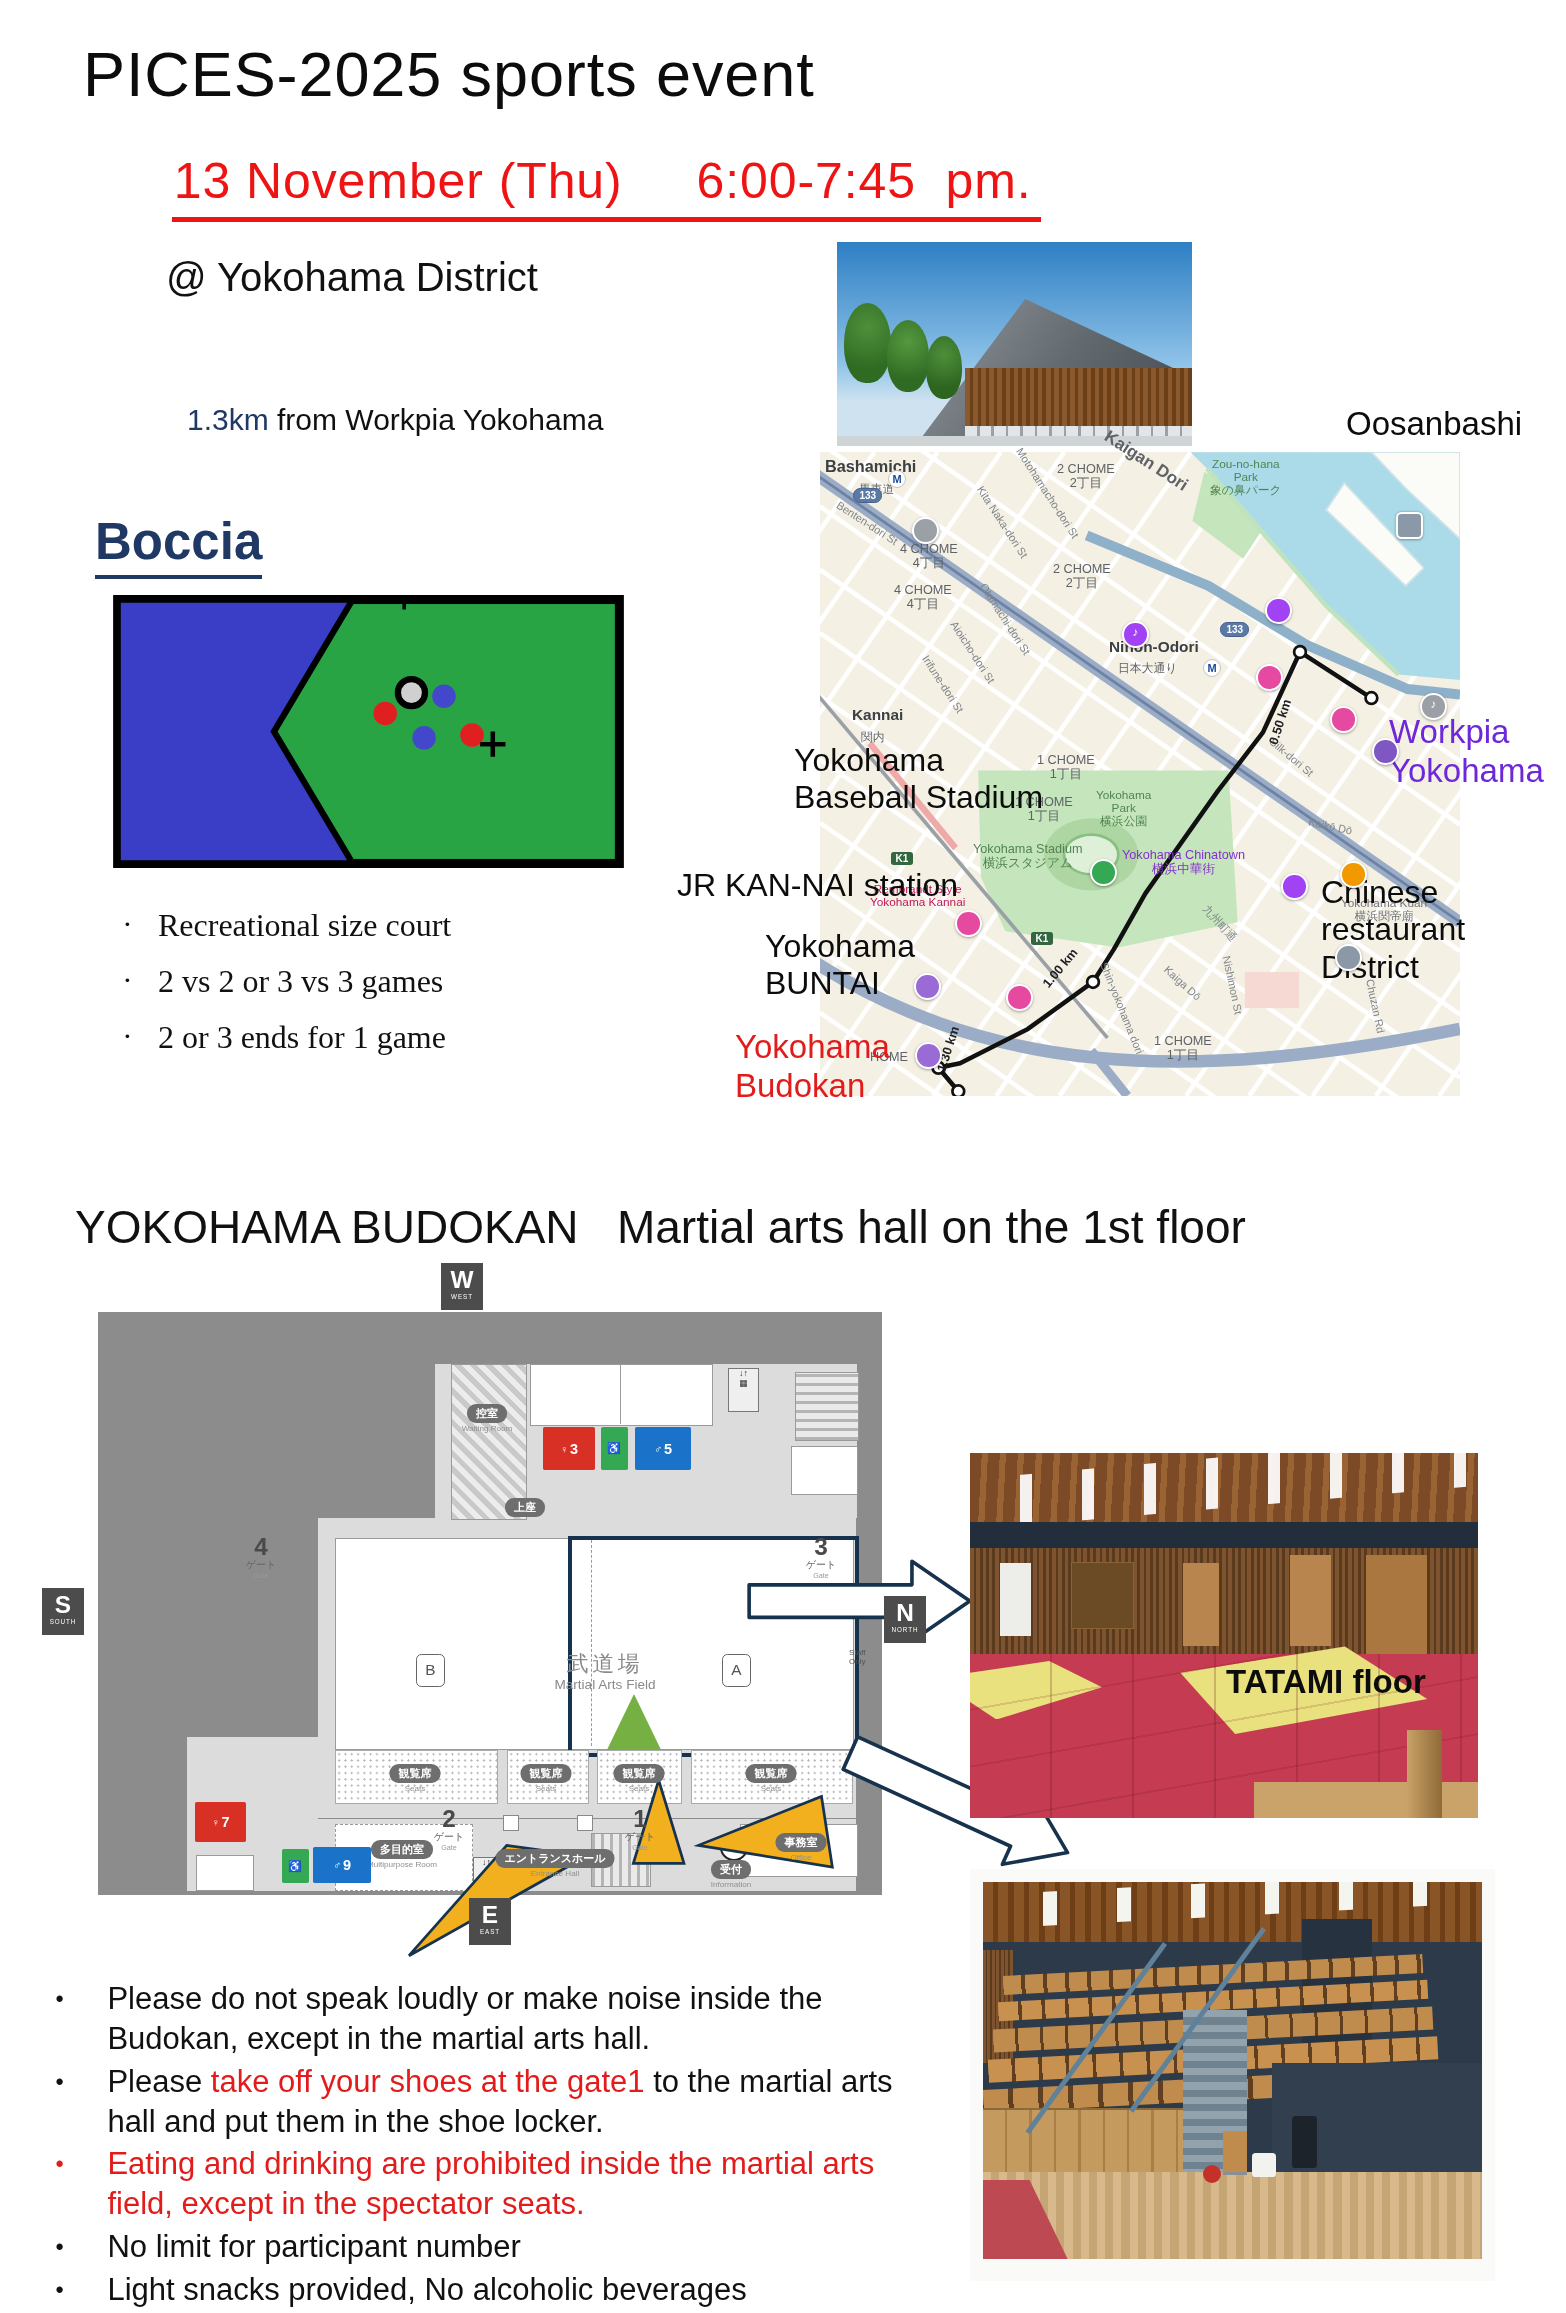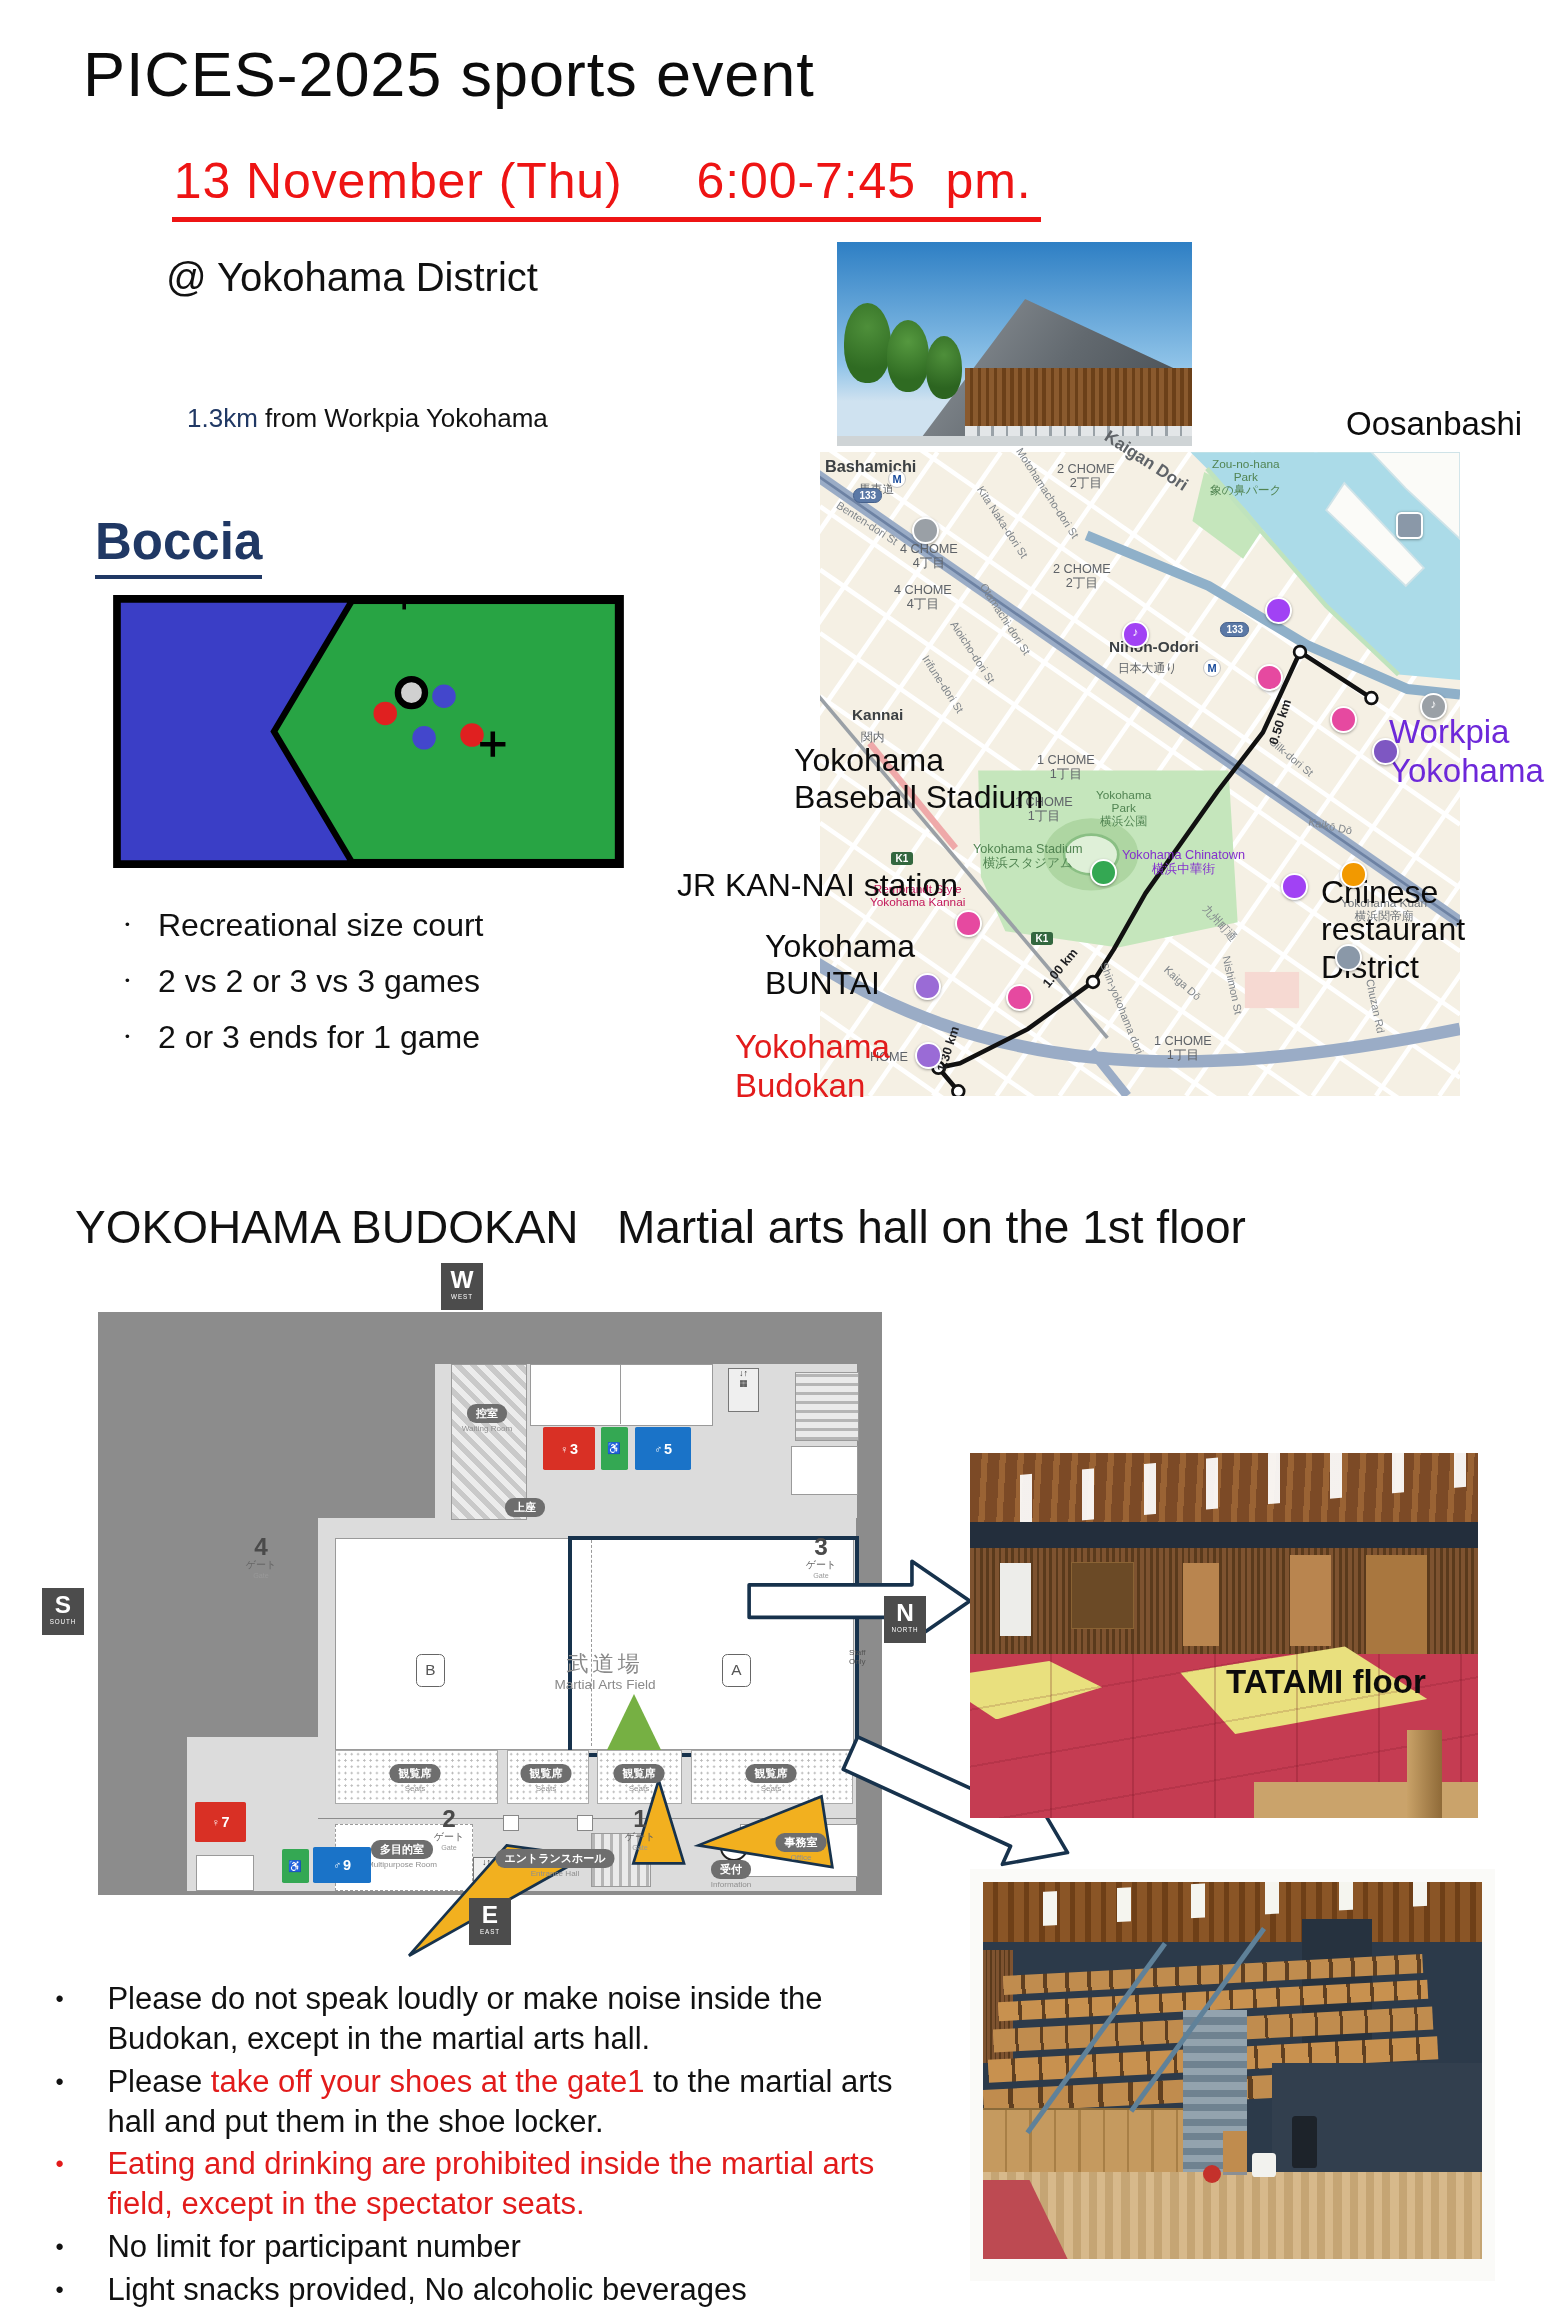--- a/index.html
+++ b/index.html
@@ -4,21 +4,21 @@
 <style>
   html,body{margin:0;padding:0;background:#888;}
   .page{position:relative;width:1567px;height:2313px;background:#fff;overflow:hidden;
         font-family:"Liberation Sans",sans-serif;color:#111;}
   .abs{position:absolute;}
   
   #title{left:83px;top:38px;font-size:63px;letter-spacing:0.9px;color:#0c0c0c;}
   #dateline{left:172px;top:152px;font-size:50px;color:#ee1414;border-bottom:5.4px solid #ee1414;
             padding:0 9px 7.2px 1.8px;letter-spacing:0.9px;white-space:pre;}
   #venue{left:166px;top:255px;font-size:40px;}
-  #distline{left:187px;top:403px;font-size:26px;}
+  #distline{left:187px;top:403px;font-size:30px;}
   #distline .hl{color:#203864;}
   #bocciaH{left:95px;top:512px;font-size:51px;font-weight:700;color:#203864;
            border-bottom:4.5px solid #203864;padding-bottom:3.6px;}
   #budoH{left:75px;top:1200px;font-size:46px;white-space:pre;}
   
   .ovl{position:absolute;white-space:pre-line;line-height:1.17;}
   .st{position:absolute;white-space:pre;line-height:1.1;text-align:center;}
   .dist{position:absolute;font-size:12.7px;font-weight:700;color:#202124;white-space:pre;}
   .badge133{position:absolute;background:#5b79a6;color:#fff;font-size:10px;font-weight:700;
             padding:0.9px 5.4px;border-radius:7.2px;border:0.9px solid #46618c;}
@@ -74,21 +74,21 @@
   #phSpec{left:970px;top:1869px;width:525px;height:412px;overflow:hidden;background:#fafaf8;}
   #tatamiCap{left:1226px;top:1663px;font-size:33px;color:#0c0c0c;font-weight:bold;}
   
   #rules{position:absolute;left:50px;top:1979px;width:932px;}
   .rule{display:flex;margin-bottom:2.7px;}
   .rule .dot{width:52px;font-size:23.5px;line-height:40px;padding-left:5.4px;flex:none;}
   .rule .txt{font-size:31px;line-height:40px;white-space:pre-wrap;}
   #bList{position:absolute;left:125px;top:906px;}
   .bi{display:flex;margin-bottom:18px;}
   .bi .dot{width:33px;font-size:13.6px;line-height:38px;flex:none;}
-  .bi .txt{font-size:32px;line-height:38px;}
+  .bi .txt{font-size:32px;line-height:38px;font-family:Liberation Serif, serif;}
 </style>
 </head>
 <body>
 
 <div class="page">
 
   <div class="abs" id="title">PICES-2025  sports event</div>
   <div class="abs" id="dateline">13 November (Thu)     6:00-7:45  pm.</div>
   <div class="abs" id="venue">@ Yokohama District</div>
   <div class="abs" id="distline"><span class="hl">1.3km</span><span> from Workpia Yokohama</span></div>

